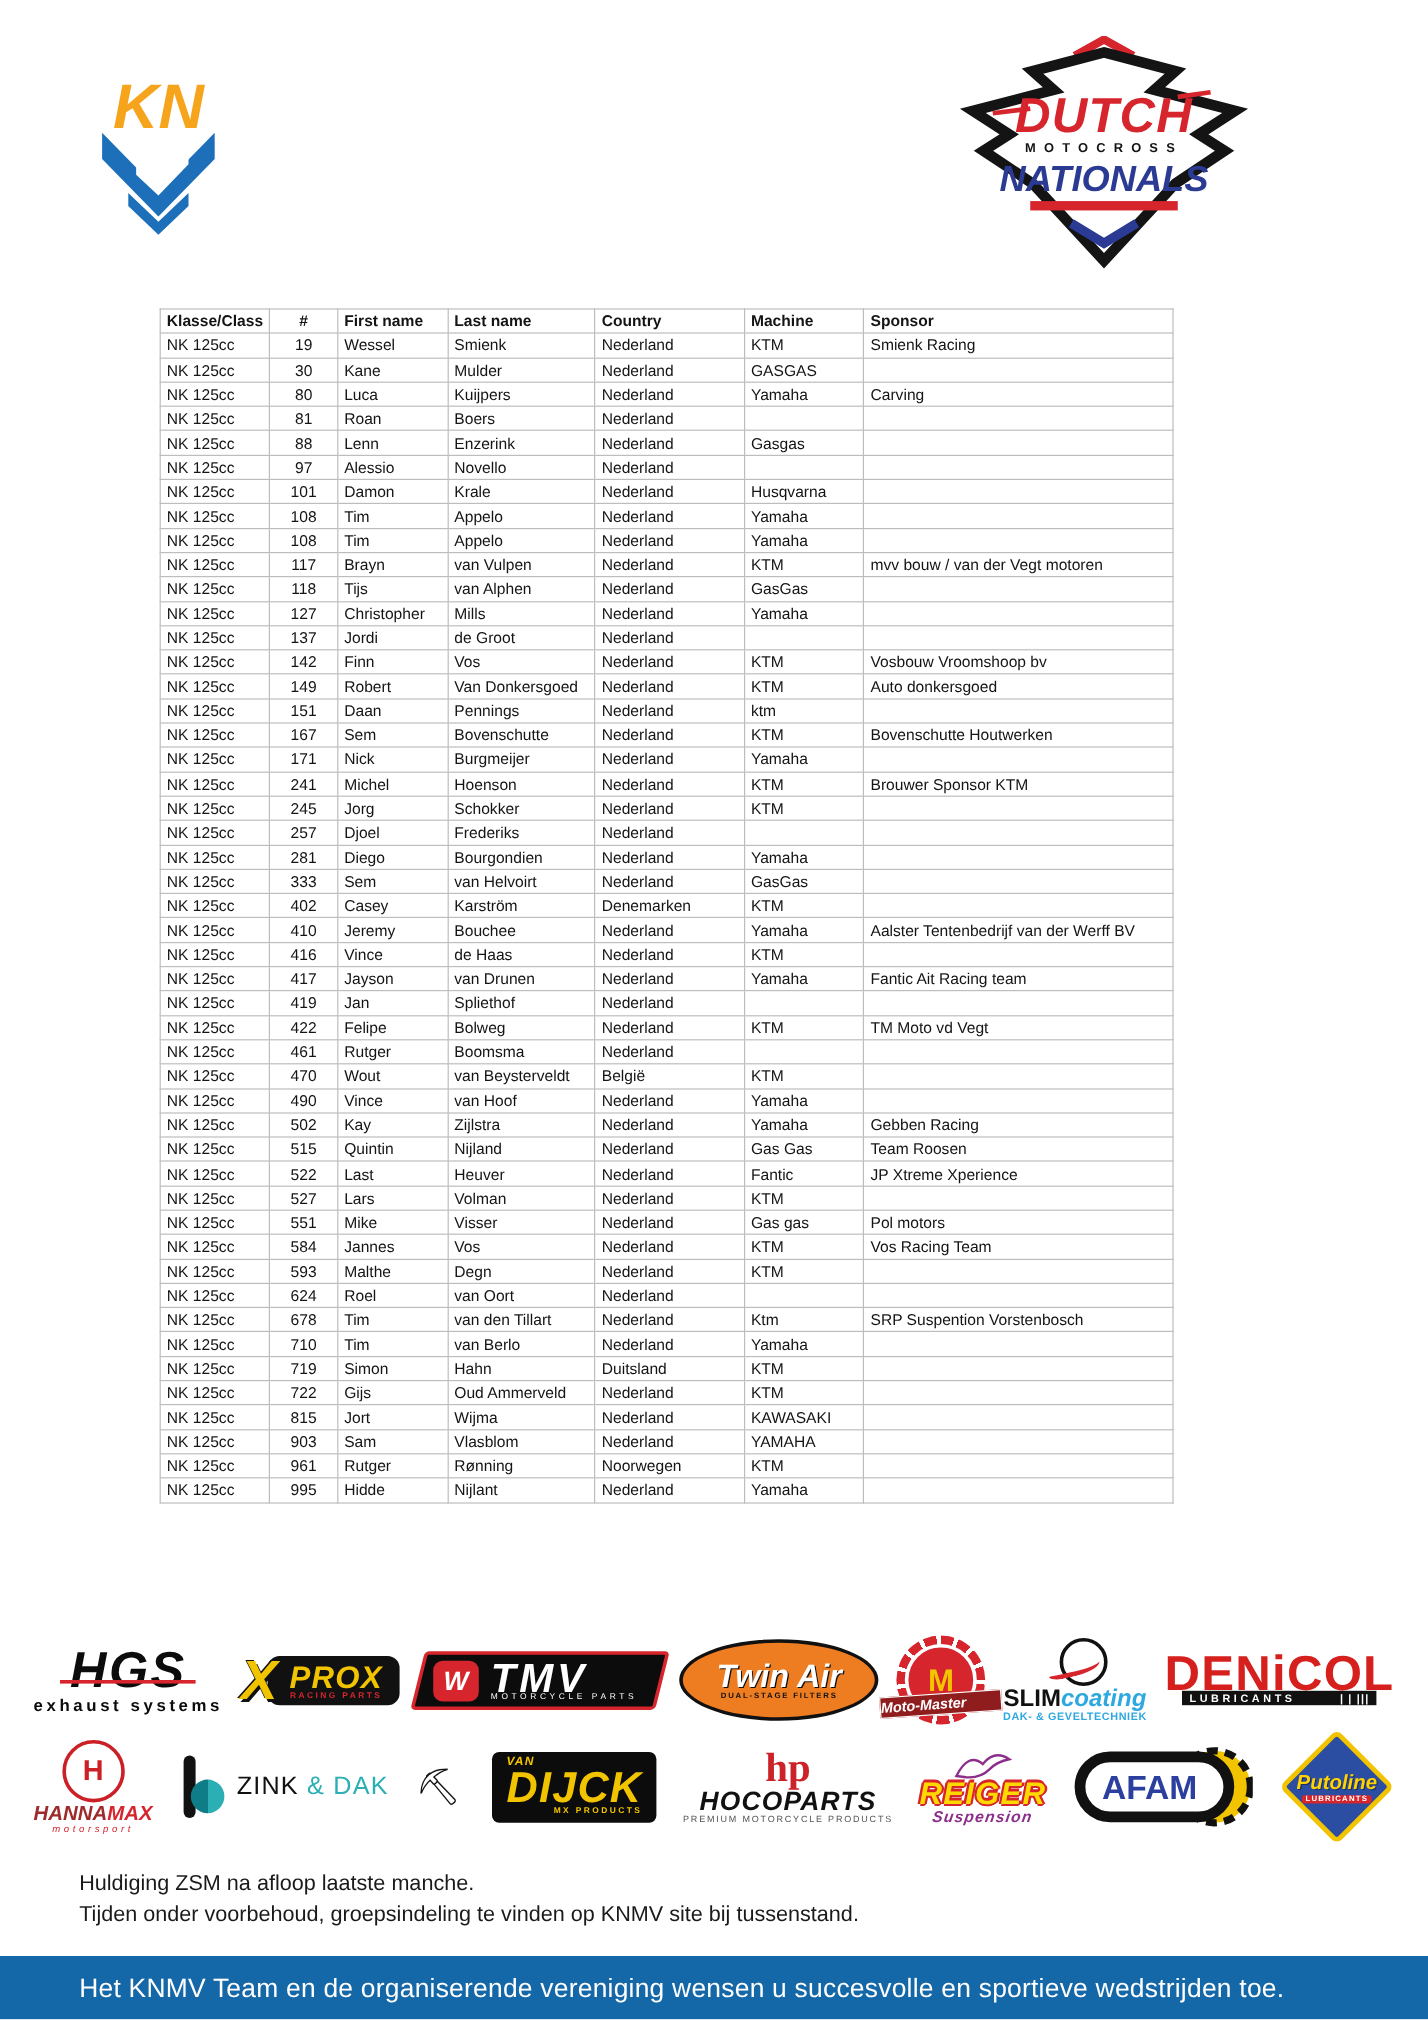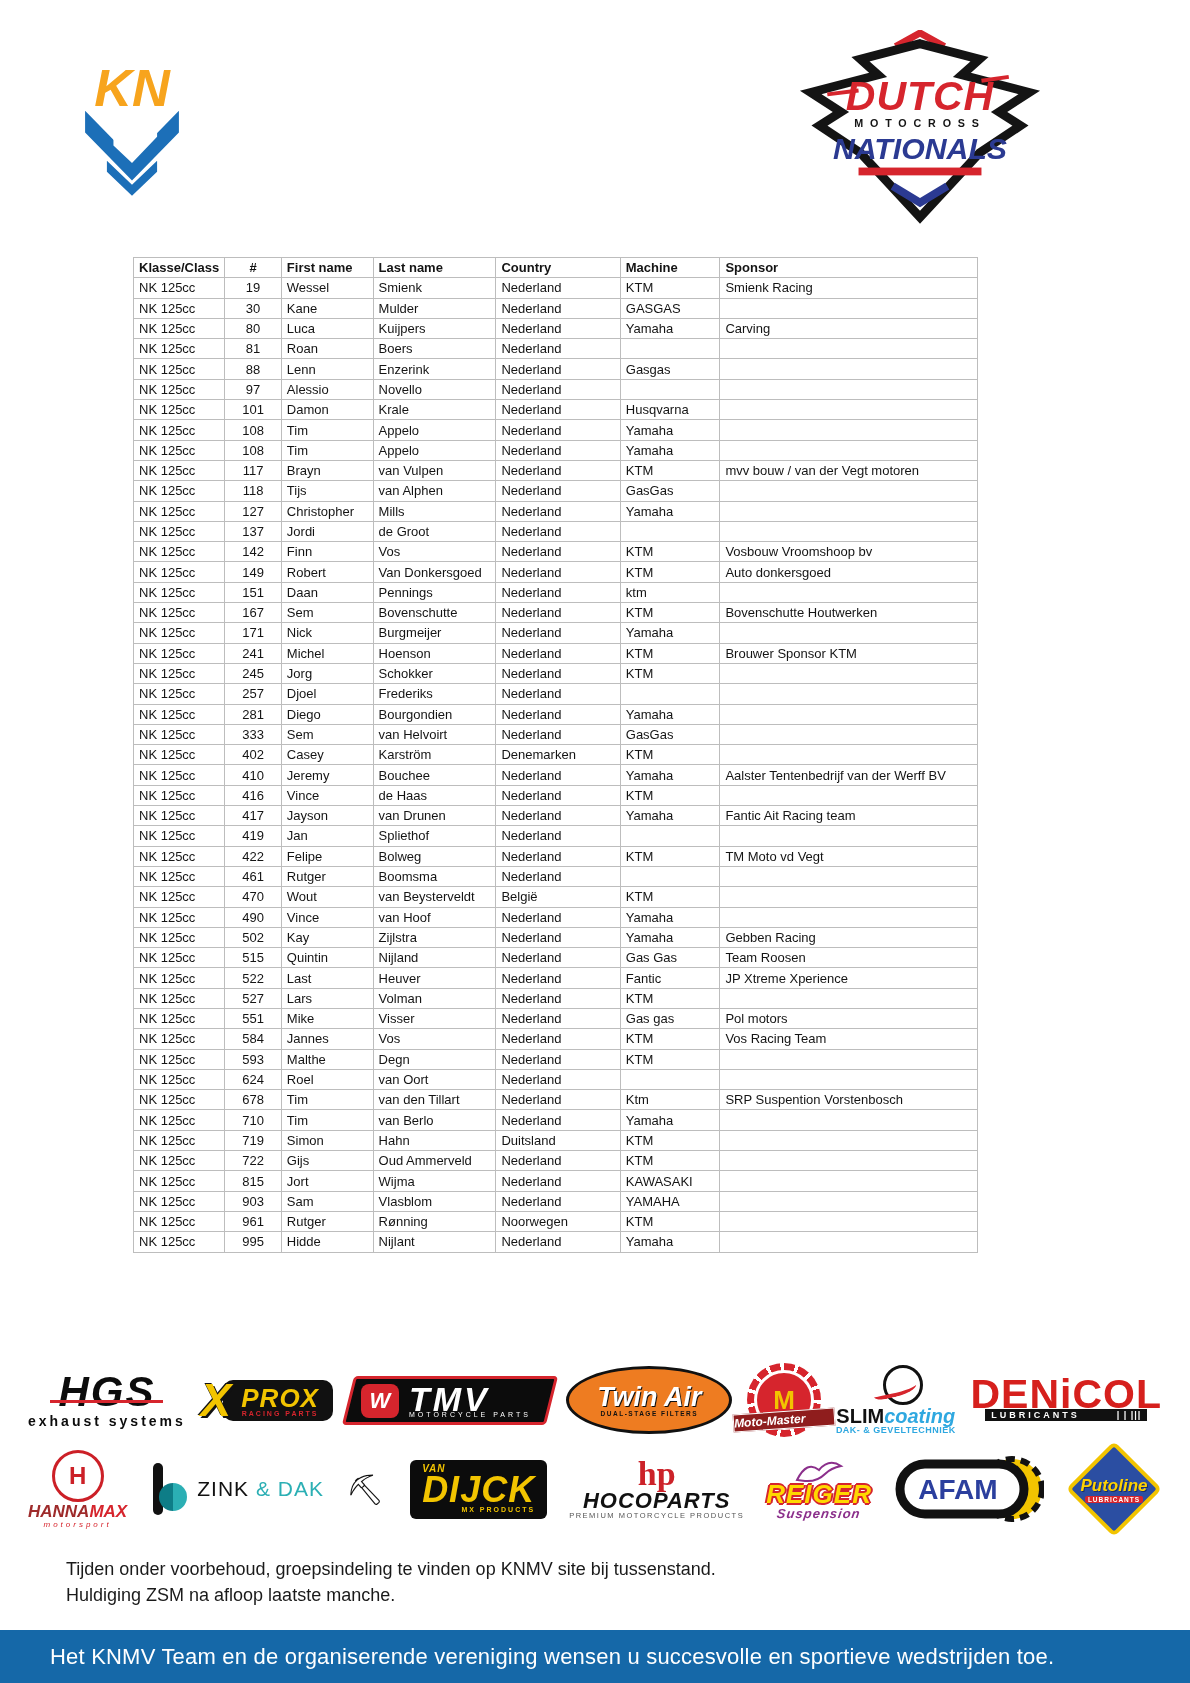--- a/index.html
+++ b/index.html
@@ -117,21 +117,21 @@
   .puto-diamond{position:absolute;width:60px;height:60px;background:#2b4ea2;border:4px solid #f2c400;transform:rotate(45deg);border-radius:6px;}
   .puto-text{position:relative;z-index:2;display:flex;flex-direction:column;align-items:center;}
   .puto-name{color:#ffd200;font-weight:900;font-style:italic;font-size:17px;text-shadow:1px 1px 0 #1a2f66;}
   .puto-sub{background:#d6252d;color:#fff;font-size:6.5px;font-weight:700;letter-spacing:1px;padding:0 3px;border-radius:2px;}
 
   
   .notes{position:absolute;left:66px;top:1556px;font-size:18px;line-height:26px;color:#1a1a1a;
          font-family:"Liberation Sans",sans-serif;}
   .footer-bar{position:absolute;left:0;bottom:0;width:100%;height:53px;background:#1568a8;
               display:flex;align-items:center;}
-  .footer-bar span{color:#fff;font-size:22px;padding-left:50px;letter-spacing:0.2px;}
+  .footer-bar span{color:#fff;font-size:22px;padding-left:66px;letter-spacing:0.2px;}
 </style>
 </head>
 <body>
 
 <div class="page">
 
   <div class="knmv-logo">
     <svg width="120" height="150" viewBox="0 0 110 134">
       <text x="55" y="48" text-anchor="middle" font-family="Liberation Sans, sans-serif" font-weight="900" font-style="italic" font-size="48" fill="#f7a41d">KN</text>
       <path d="M12 52 L55 96 L98 52 L98 72 L55 116 L12 72 Z" fill="#1c6fb8"></path>
@@ -707,21 +707,21 @@
     <div class="puto-wrap">
       <div class="puto-diamond"></div>
       <div class="puto-text">
         <div class="puto-name">Putoline</div>
         <div class="puto-sub">LUBRICANTS</div>
       </div>
     </div>
   </div>
 
   <div class="notes">
+    <div>Huldiging ZSM na afloop laatste manche.</div>
     <div>Tijden onder voorbehoud, groepsindeling te vinden op KNMV site bij tussenstand.</div>
-    <div>Huldiging ZSM na afloop laatste manche.</div>
   </div>
 
   <div class="footer-bar">
     <span>Het KNMV Team en de organiserende vereniging wensen u succesvolle en sportieve wedstrijden toe.</span>
   </div>
 
 </div>
 
 </body></html>

